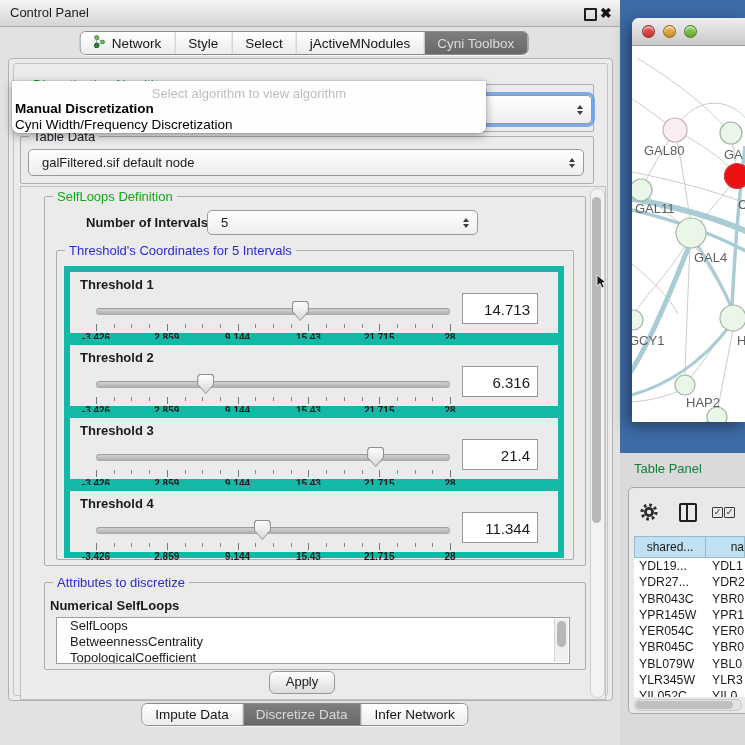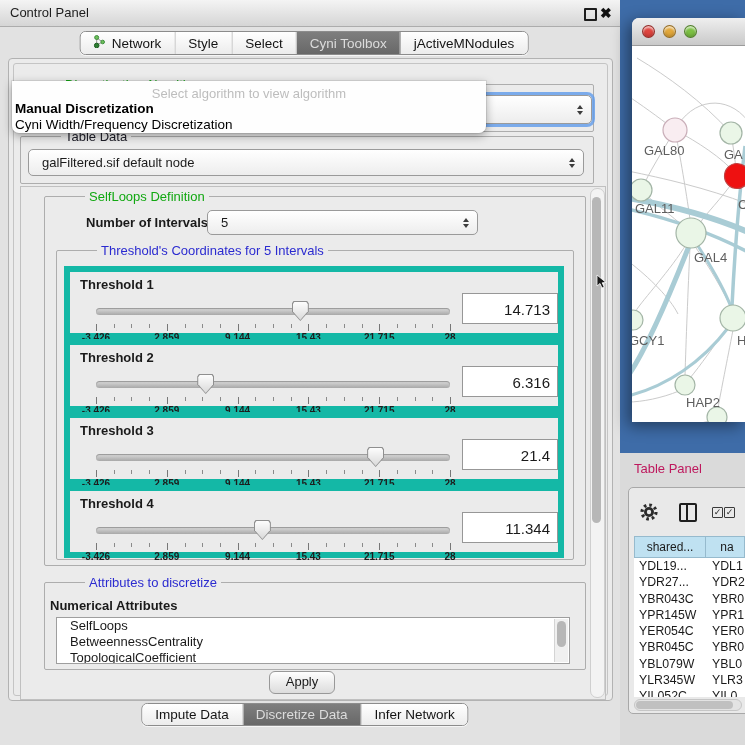--- a/index.html
+++ b/index.html
@@ -27,21 +27,21 @@
   #bottom-tabs{top:703px;left:305px;transform:translateX(-50%);}
 
   
   #outer-panel{left:8px;top:58px;width:603px;height:641px;border:1px solid #B2B2B2;
       border-radius:4px;background:#EBEBEB;}
   #inner-border{left:13px;top:63px;width:593px;height:631px;border:1px solid #C4C4C4;border-radius:3px;}
 
   
   .group{border:1px solid #ADADAD;border-radius:2px;}
   .group-label{position:absolute;top:-8px;left:8px;background:#EBEBEB;padding:0 4px;
-      font-size:13px;line-height:15px;white-space:nowrap;margin-left:32px;}
+      font-size:13px;line-height:15px;white-space:nowrap;}
   .glab-green{color:#11A811;}
   .glab-blue{color:#2B2BD0;}
   .glab-dark{color:#20202a;}
 
   
   .combo{border:1px solid #9A9A9A;border-radius:5px;background:linear-gradient(#FFFFFF,#EDEDED);
       font-size:13px;display:flex;align-items:center;padding-left:13px;box-sizing:border-box;}
   .stepper{position:absolute;right:8px;top:50%;transform:translateY(-50%);
       display:flex;flex-direction:column;gap:2px;}
   .arr-up{width:0;height:0;border-left:3.5px solid transparent;border-right:3.5px solid transparent;
@@ -76,21 +76,21 @@
   .track{position:absolute;left:0;right:0;top:8px;height:7px;border-radius:4px;
       background:linear-gradient(#DCDCDC,#A8A8A8);box-shadow:inset 0 1px 1px rgba(0,0,0,.3);}
   .thumb{position:absolute;top:1px;width:17px;height:20px;margin-left:-8.5px;
       clip-path:polygon(10% 0,90% 0,100% 12%,100% 52%,50% 100%,0 52%,0 12%);background:#8F8F8F;}
   .thumb::after{content:"";position:absolute;inset:1px;clip-path:polygon(10% 0,90% 0,100% 12%,100% 52%,50% 100%,0 52%,0 12%);
       background:linear-gradient(#FDFDFD,#D9D9D9);}
   .tick{position:absolute;top:24px;width:1px;height:4px;background:#8A8A8A;}
   .tick.major{height:7px;background:#777;}
   .tlab{position:absolute;top:32px;transform:translateX(-50%);font-size:10px;font-weight:bold;
       color:#1d1d1d;white-space:nowrap;}
-  .tval{position:absolute;left:392px;top:21px;width:96px;height:31px;background:#fff;
+  .tval{position:absolute;left:392px;top:21px;width:76px;height:31px;background:#fff;
       border:1px solid #979797;font-size:15px;line-height:31px;text-align:right;
       padding-right:7px;box-sizing:border-box;}
 
   
   #attr-list{left:56px;top:617px;width:514px;height:47px;background:#fff;border:1px solid #9E9E9E;
       overflow:hidden;box-sizing:border-box;}
   #attr-list .item{padding-left:13px;font-size:13px;line-height:16px;white-space:nowrap;}
   #attr-scroll{position:absolute;right:1px;top:1px;width:13px;height:43px;background:#F0F0F0;border-left:1px solid #D4D4D4;}
   #attr-scroll .vthumb{top:2px;height:26px;left:1.5px;}
 
@@ -107,33 +107,33 @@
   #net-titlebar{left:0;top:0;width:113px;height:28px;border-radius:7px 0 0 0;
       background:linear-gradient(#EFEFEF,#C9C9C9);border-bottom:1px solid #9B9B9B;box-sizing:border-box;}
   .light{position:absolute;top:7px;width:13px;height:13px;border-radius:50%;
       border:1px solid rgba(0,0,0,.35);box-sizing:border-box;
       box-shadow:inset 0 2px 2px rgba(255,255,255,.65), inset 0 -2px 3px rgba(0,0,0,.18);}
   #net-canvas{left:0;top:28px;width:113px;height:376px;overflow:hidden;background:#fff;}
   .net-label{position:absolute;font-size:13px;color:#5E5E5E;white-space:nowrap;}
 
   
   #right-bottom{left:620px;top:453px;width:125px;height:292px;background:#DADADA;}
-  #tp-title{left:634px;top:461px;font-size:13px;color:#be185d;}
+  #tp-title{left:634px;top:461px;font-size:13px;color:#15803d;}
   #tp-panel{left:628px;top:487px;width:122px;height:227px;background:#E9E9E9;
       border:1px solid #A8A8A8;border-radius:5px 0 0 5px;box-sizing:border-box;}
   .cols-icon{left:679px;top:503px;width:14px;height:15px;border:2px solid #1f1f1f;border-radius:2px;}
   .cols-icon::after{content:"";position:absolute;left:5px;top:0;bottom:0;width:2px;background:#1f1f1f;}
   .chk{position:absolute;top:507px;width:9px;height:9px;border:1.4px solid #3a3a3a;border-radius:1px;
       font-size:9px;line-height:8px;text-align:center;color:#1f1f1f;}
 
   #tp-header{left:634px;top:536px;width:111px;height:22px;display:flex;overflow:hidden;}
   .hcell{background:#BFE1F1;border:1px solid #96BACD;box-sizing:border-box;font-size:12px;
       text-align:center;line-height:20px;overflow:hidden;white-space:nowrap;}
   .hcell.c1{width:74px;}
-  .hcell.c2{width:40px;border-left:none;text-align:center;padding-left:4px;}
+  .hcell.c2{width:40px;border-left:none;text-align:right;padding-left:4px;}
   #tp-rows{left:634px;top:558px;width:111px;height:139px;background:#fff;overflow:hidden;}
   .trow{display:flex;height:16.3px;font-size:12.3px;line-height:16.3px;white-space:nowrap;}
   .tc1{width:74px;padding-left:5px;box-sizing:border-box;overflow:hidden;}
   .tc2{padding-left:4px;overflow:hidden;}
   #tp-hscroll{left:634px;top:699px;width:108px;height:12px;background:#E3E3E3;
       border:1px solid #C6C6C6;border-radius:6px;box-sizing:border-box;}
   #tp-hscroll .hthumb{position:absolute;left:1px;top:1px;width:97px;height:8px;background:#C0C0C0;border-radius:4px;}
 </style>
 </head>
 <body>
@@ -157,25 +157,25 @@
             <circle cx="3" cy="10.5" r="2.3" fill="#2E7D32" stroke="#1B5E20"></circle>
           </svg></span>
         <span>Network</span>
       </div>
       <div class="seg-item">
         <span>Style</span>
       </div>
       <div class="seg-item">
         <span>Select</span>
       </div>
+      <div class="seg-item">
+        <span>jActiveMNodules</span>
+      </div>
       <div class="seg-item selected">
         <span>Cyni Toolbox</span>
-      </div>
-      <div class="seg-item">
-        <span>jActiveMNodules</span>
       </div>
     </div>
 
   <div class="abs" id="outer-panel"></div>
   <div class="abs" id="inner-border"></div>
 
   <div class="abs group" style="left:20px;top:84px;width:572px;height:46px;">
     <span class="group-label glab-green">Discretization Algorithm</span>
   </div>
   <div class="abs combo" id="algo-combo">
@@ -355,21 +355,21 @@
           <span class="tlab" style="left: 100%;">28</span>
           <div class="thumb" style="left: 46.9993%;"></div>
         </div>
         <div class="tval">11.344</div>
       </div>
     </div>
 
   <div class="abs group" style="left:44px;top:582px;width:540px;height:86px;">
     <span class="group-label glab-blue">Attributes to discretize</span>
   </div>
-  <div class="abs bold-label" style="left:50px;top:598px;">Numerical Attributes</div>
+  <div class="abs bold-label" style="left:50px;top:598px;">Numerical SelfLoops</div>
   <div class="abs" id="attr-list">
     <div id="attr-items">
         <div class="item">SelfLoops</div>
         <div class="item">BetweennessCentrality</div>
         <div class="item">TopologicalCoefficient</div>
       </div>
     <div id="attr-scroll">
       <div class="vthumb"></div>
     </div>
   </div>

